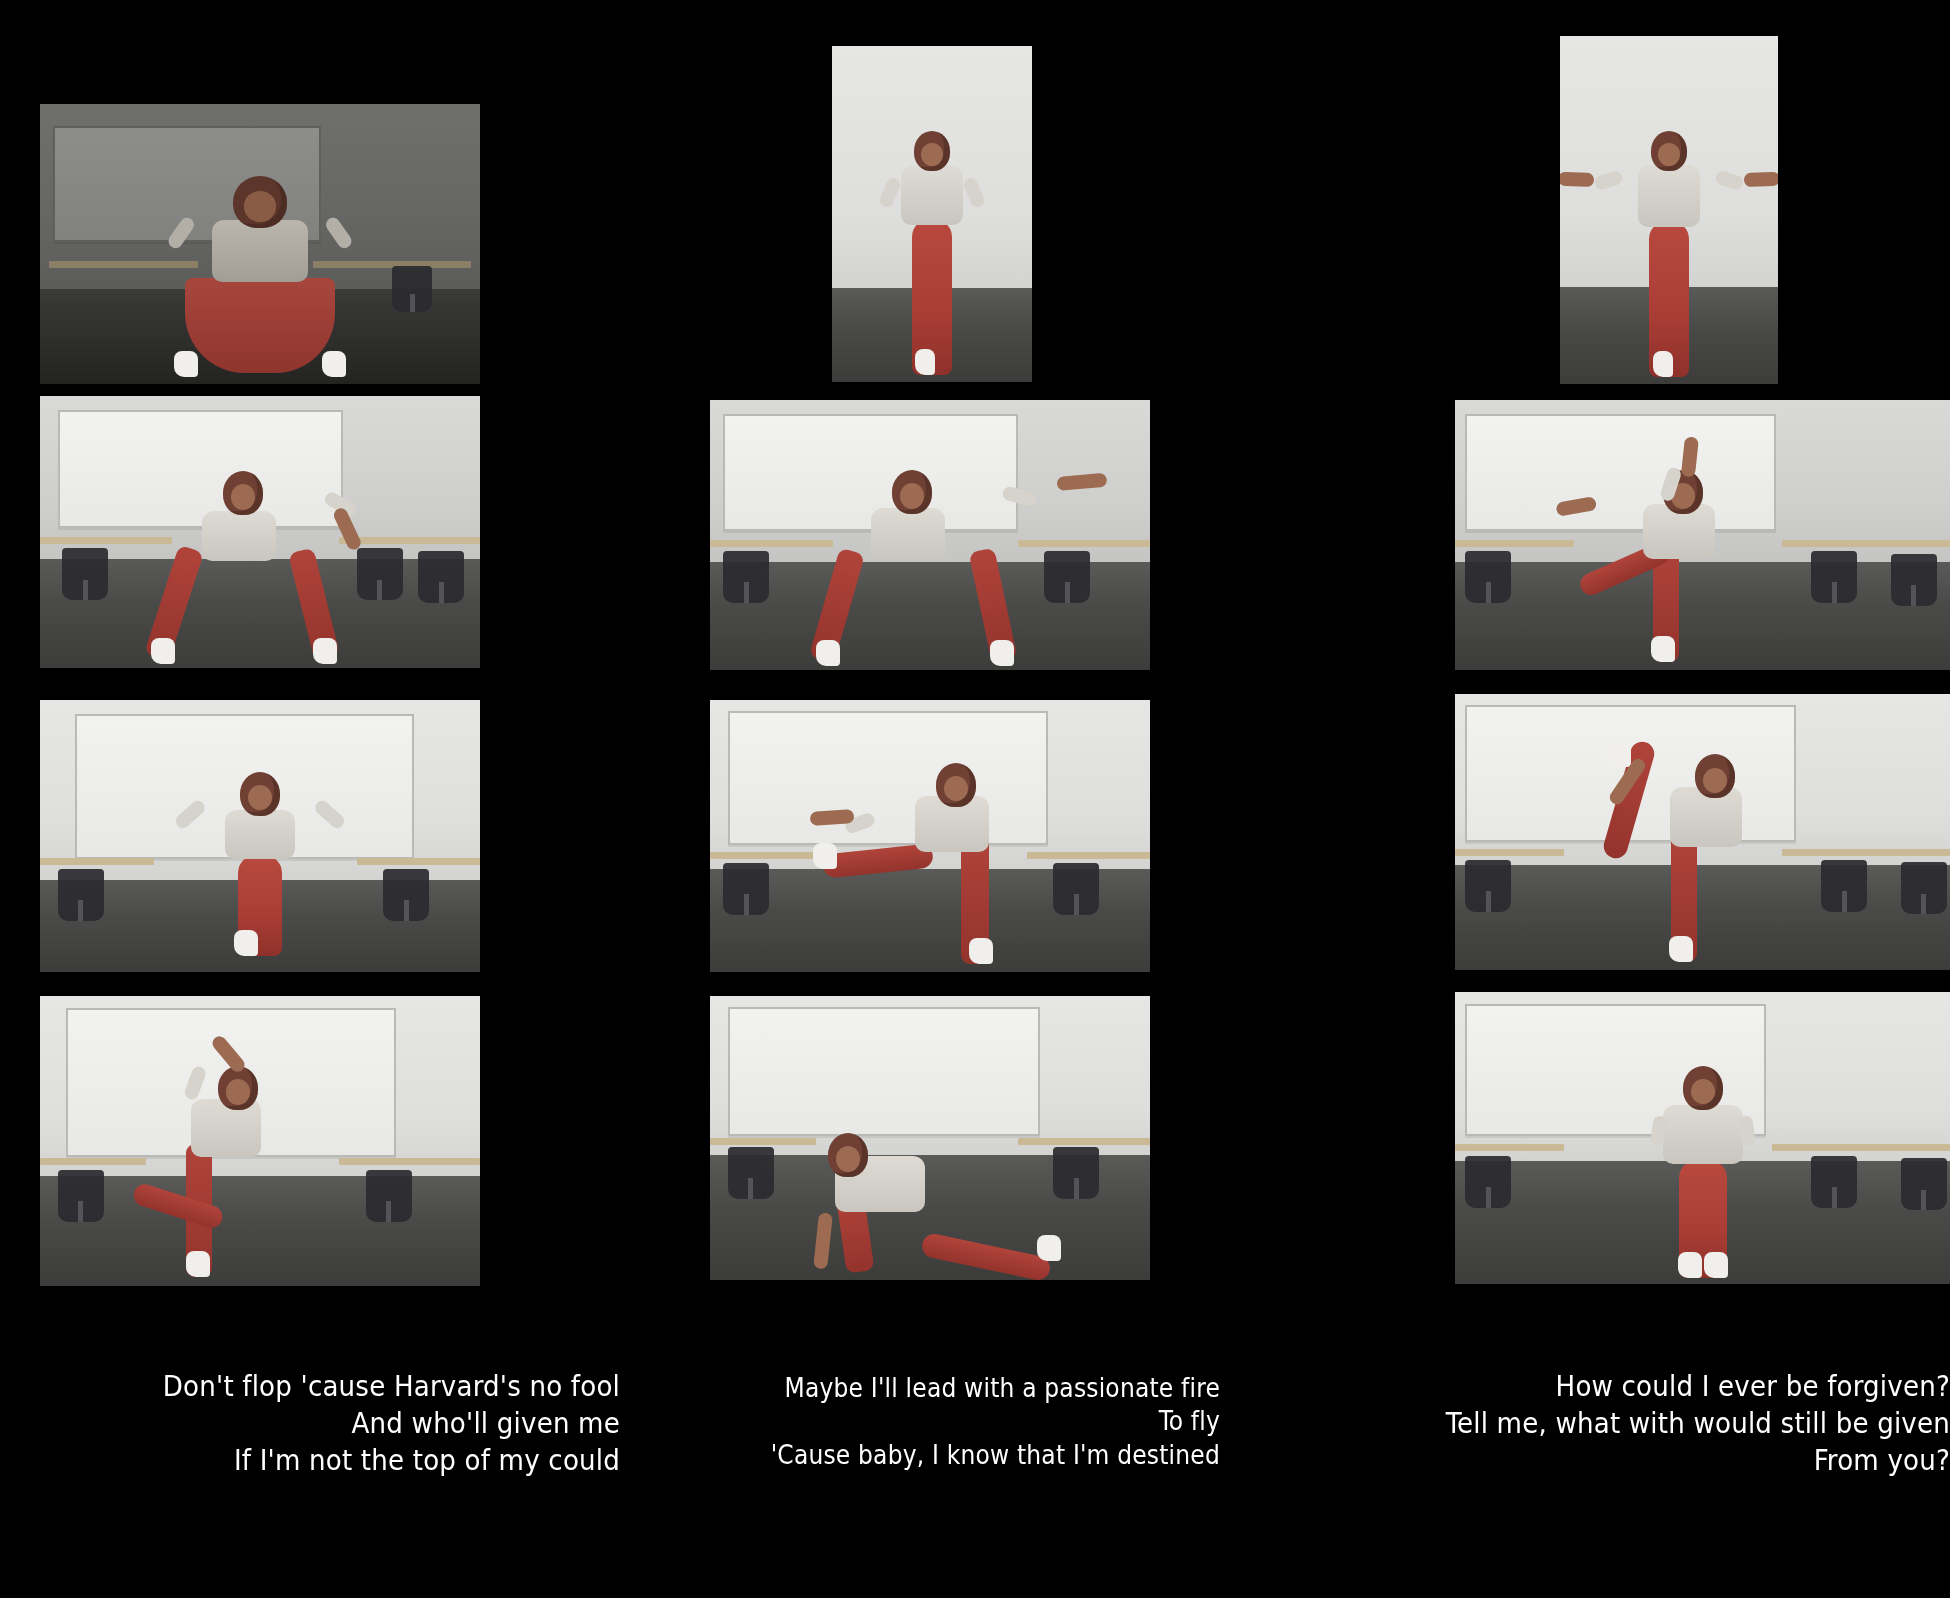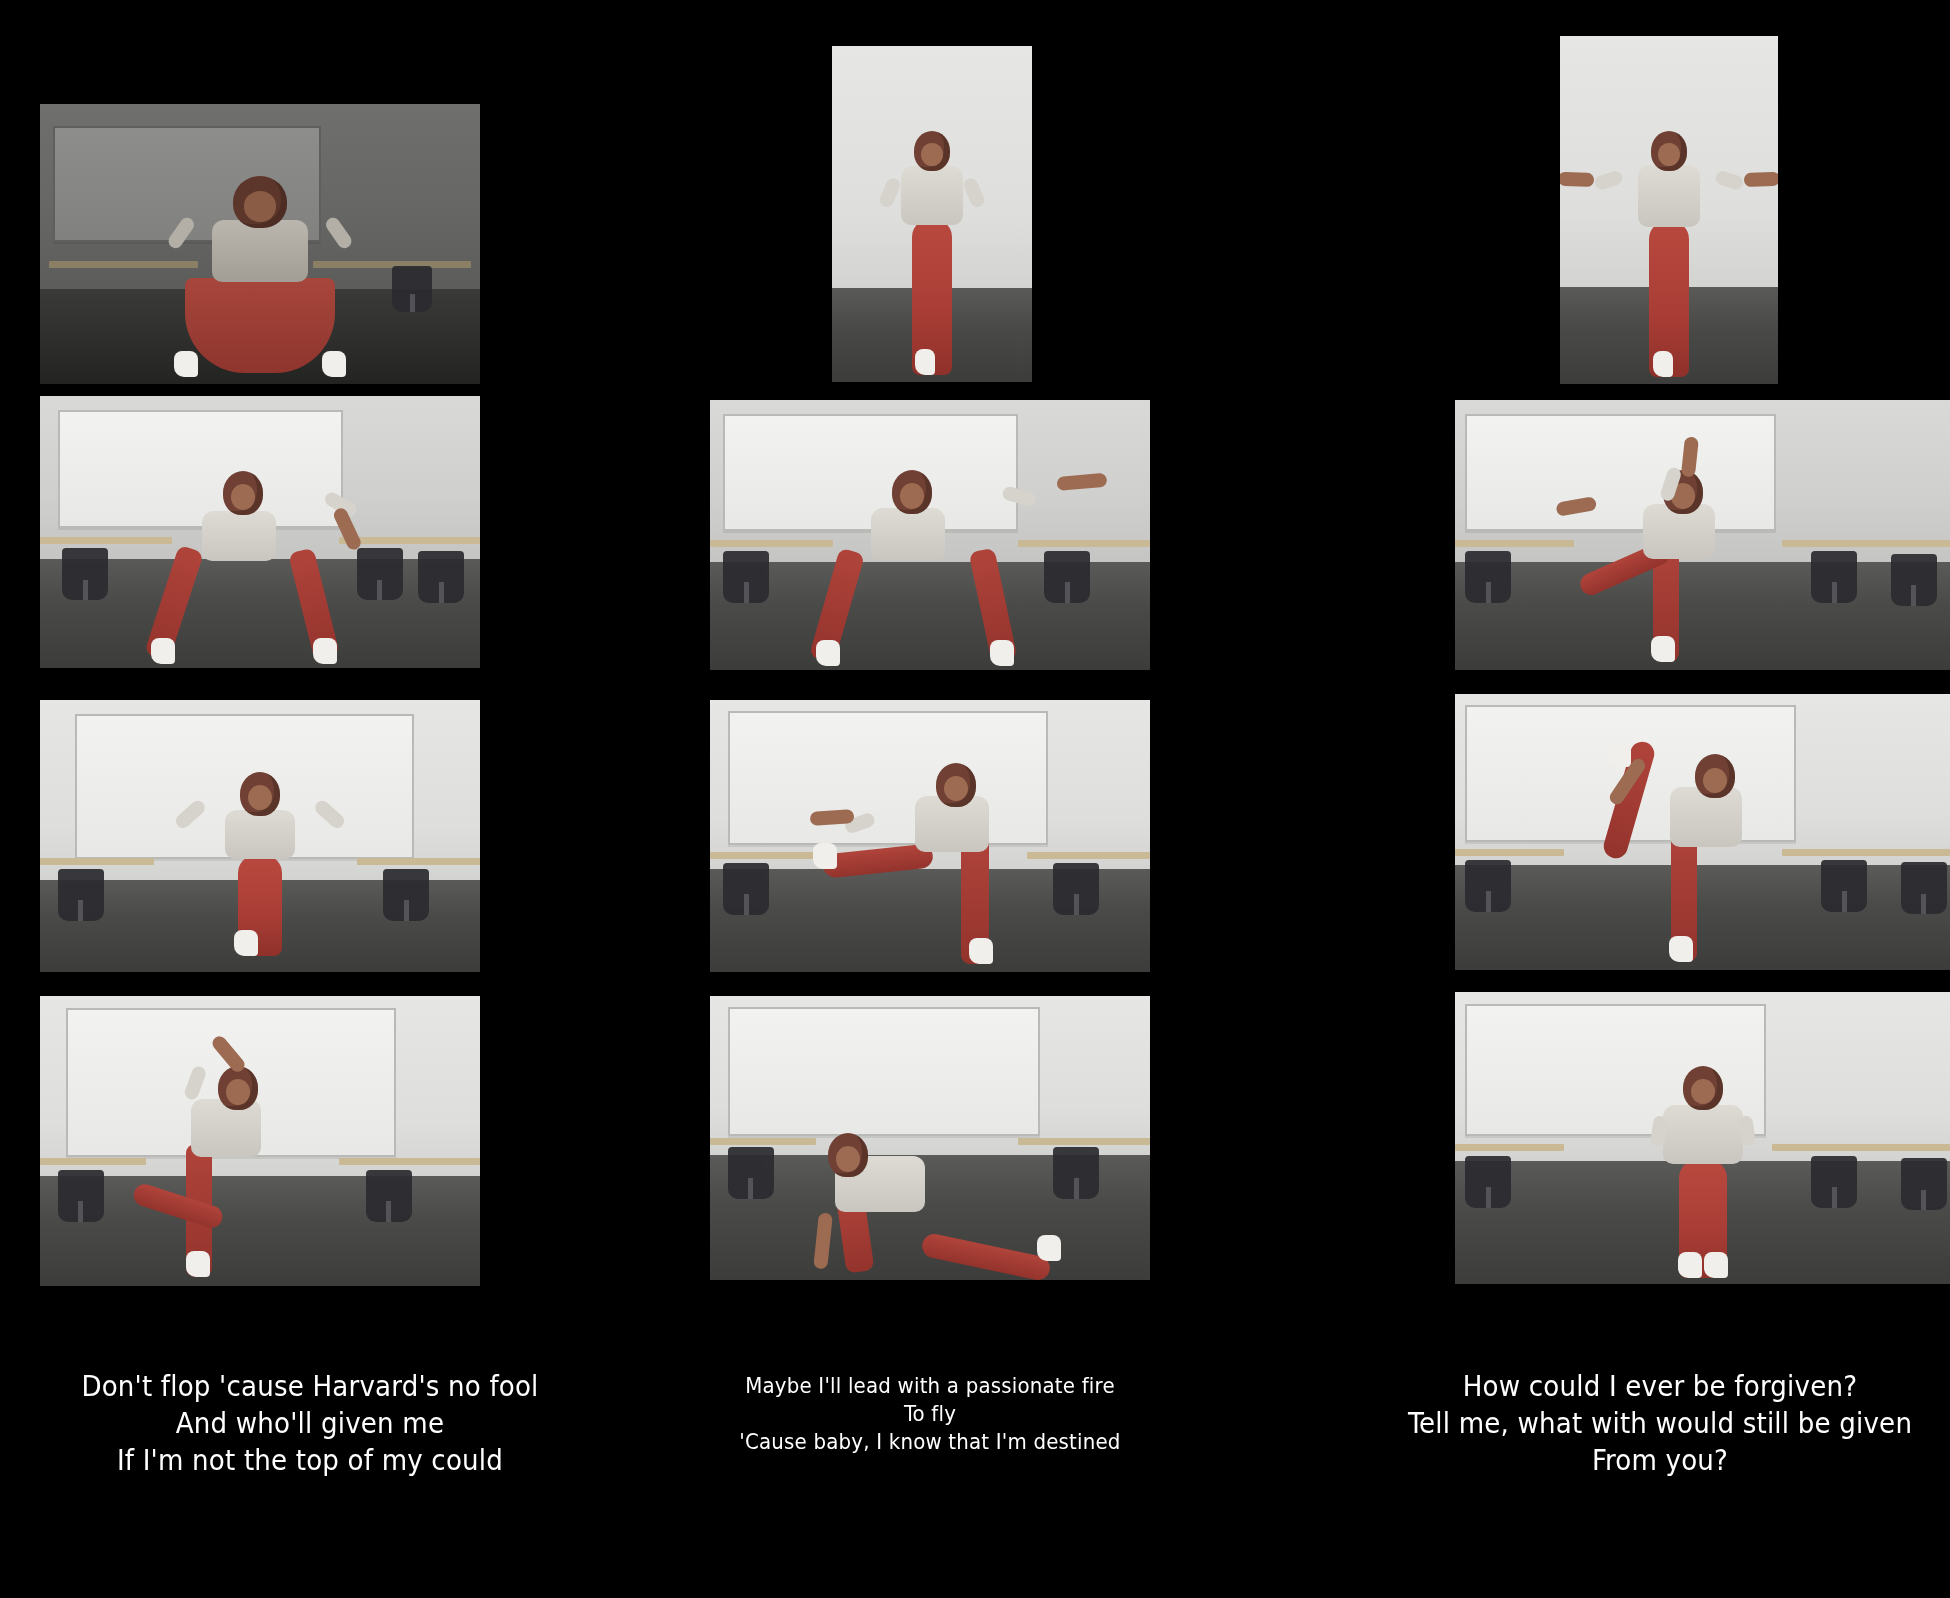--- a/index.html
+++ b/index.html
@@ -165,21 +165,21 @@
     bottom: -2%;
     width: 24px;
     height: 26px;
     background: #f0efeb;
     border-radius: 8px 8px 4px 10px;
   }
 
   
   .caption {
     position: absolute;
-    text-align: center;
+    text-align: right;
     font-family: "DejaVu Sans Condensed", "Liberation Sans", sans-serif;
     font-weight: 400;
     color: #ffffff;
     line-height: 1.28;
     letter-spacing: .2px;
   }
   .caption .line { display: block; white-space: nowrap; }
   .title {
     position: absolute;
     text-align: center;
@@ -375,21 +375,21 @@
         <div class="torso" style="bottom:40%; width:90px; height:38%; left:34%;"></div>
         <div class="head" style="bottom:64%; left:22%;">
             <div class="face"></div>
           </div>
         <div class="arm" style="left:28px; bottom:2px; height:56px; transform:rotate(6deg);"></div>
       </div>
     </div>
   </div>
 
 
-  <div class="caption" style="left:640px; top:1372px; width:580px; font-size:22px;">
+  <div class="caption" style="left:640px; top:1372px; width:580px; font-size:26px;">
     <span class="line">Maybe I'll lead with a passionate fire</span>
     <span class="line">To fly</span>
     <span class="line">'Cause baby, I know that I'm destined</span>
   </div>
 
   <div class="frame" style="left:1560px; top:36px; width:218px; height:348px;">
     <div class="scene">
       <div class="wall bright" style="height:72%"></div>
       <div class="floor" style="height:28%"></div>
       <div class="dancer" style="width:160px; height:80%; bottom:2%;">

